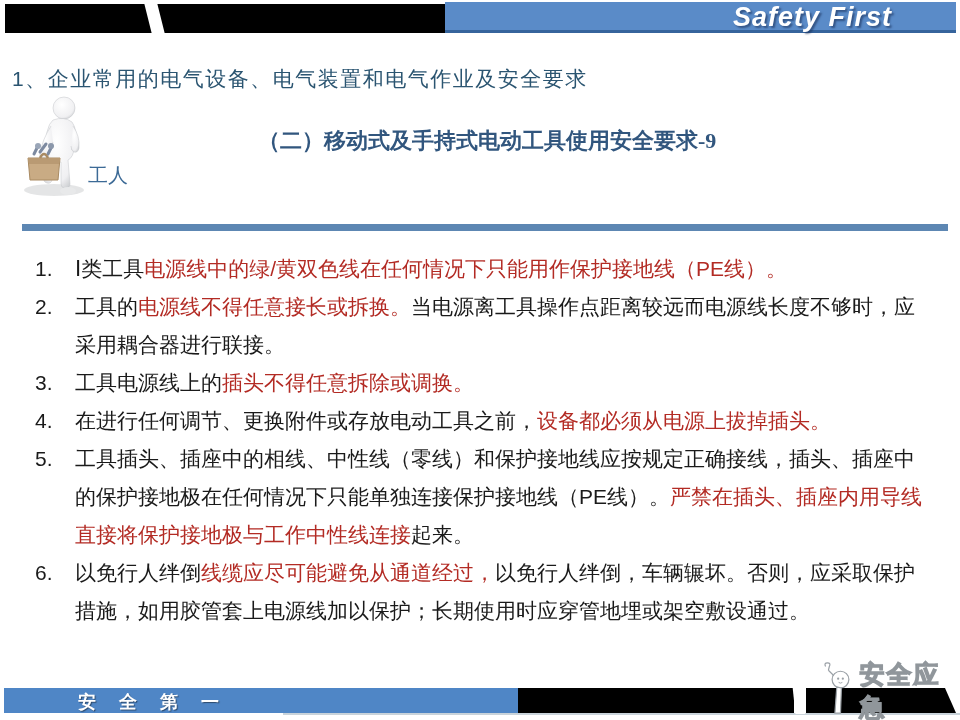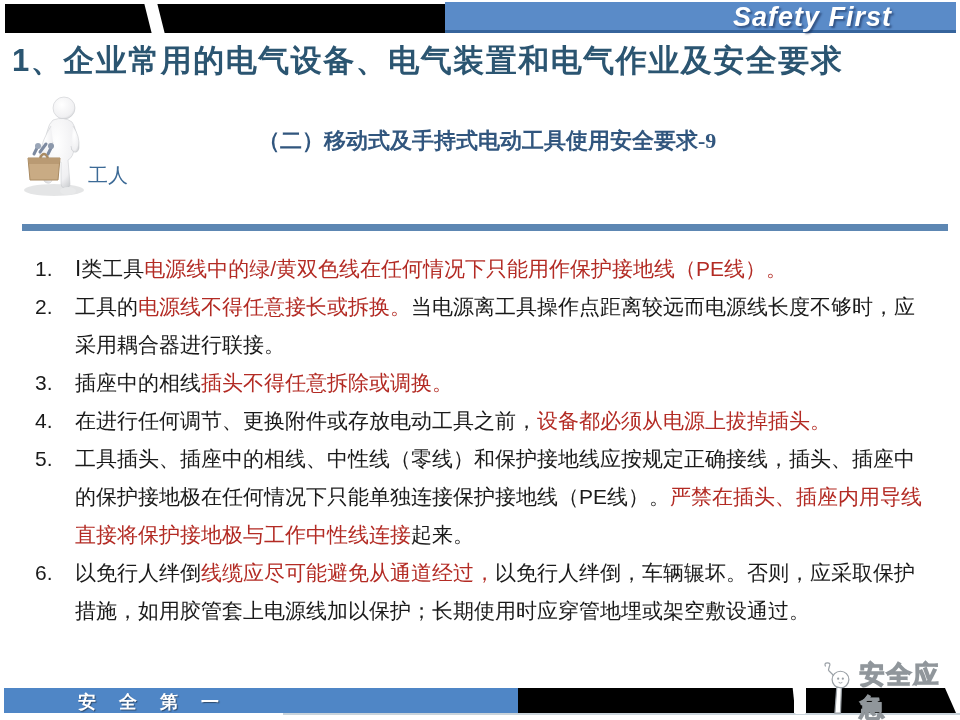--- a/index.html
+++ b/index.html
@@ -6,21 +6,21 @@
   body{font-family:"Liberation Sans","DejaVu Sans",sans-serif;}
   #slide{position:relative;width:960px;height:720px;background:#ffffff;overflow:hidden;}
 
   
   .top-black{position:absolute;left:5px;top:4px;width:440px;height:29px;background:#000;}
   .top-slash{position:absolute;left:148px;top:1px;width:13px;height:35px;background:#fff;transform:skewX(14deg);}
   .top-blue{position:absolute;left:445px;top:2px;width:511px;height:28px;background:var(--header-blue);border-bottom:3px solid var(--header-blue-edge);}
   .brand{position:absolute;right:64px;top:0px;font-size:27px;font-style:italic;font-weight:bold;color:#fff;text-shadow:2px 2px 2px rgba(20,40,80,.55);letter-spacing:1px;}
 
   
-  .section-title{position:absolute;left:12px;top:40px;font-size:31px;font-weight:700;color:var(--title-blue);letter-spacing:1.5px;text-shadow:0 1px 0 rgba(255,255,255,.5);}
+  .section-title{position:absolute;left:12px;top:65px;font-size:21px;font-weight:400;color:var(--title-blue);letter-spacing:1.5px;text-shadow:0 1px 0 rgba(255,255,255,.5);}
 
   
   .worker{position:absolute;left:20px;top:96px;width:72px;height:102px;}
   .worker-label{position:absolute;left:88px;top:162px;font-size:20px;color:var(--label-blue);}
   .subtitle{position:absolute;left:258px;top:126px;font-size:22px;font-weight:600;color:var(--subtitle-blue);font-family:"Liberation Serif","DejaVu Serif",serif;}
 
   .divider{position:absolute;left:22px;top:224px;width:926px;height:7px;background:var(--divider-blue);}
 
   
   .safety-list{position:absolute;left:30px;top:250px;width:905px;margin:0;padding:0;list-style:none;}
@@ -80,21 +80,21 @@
   </svg>
   <div class="worker-label">工人</div>
 
   <div class="subtitle">（二）移动式及手持式电动工具使用安全要求-9</div>
 
   <div class="divider"></div>
 
   <ol class="safety-list">
       <li><span class="num">1.</span><span class="seg-black">Ⅰ类工具</span><span class="seg-red">电源线中的绿/黄双色线在任何情况下只能用作保护接地线（PE线）。</span></li>
       <li><span class="num">2.</span><span class="seg-black">工具的</span><span class="seg-red">电源线不得任意接长或拆换。</span><span class="seg-black">当电源离工具操作点距离较远而电源线长度不够时，应采用耦合器进行联接。</span></li>
-      <li><span class="num">3.</span><span class="seg-black">插座中的相线</span><span class="seg-red">插头不得任意拆除或调换。</span></li>
+      <li><span class="num">3.</span><span class="seg-black">工具电源线上的</span><span class="seg-red">插头不得任意拆除或调换。</span></li>
       <li><span class="num">4.</span><span class="seg-black">在进行任何调节、更换附件或存放电动工具之前，</span><span class="seg-red">设备都必须从电源上拔掉插头。</span></li>
       <li><span class="num">5.</span><span class="seg-black">工具插头、插座中的相线、中性线（零线）和保护接地线应按规定正确接线，插头、插座中的保护接地极在任何情况下只能单独连接保护接地线（PE线）。</span><span class="seg-red">严禁在插头、插座内用导线直接将保护接地极与工作中性线连接</span><span class="seg-black">起来。</span></li>
       <li><span class="num">6.</span><span class="seg-black">以免行人绊倒</span><span class="seg-red">线缆应尽可能避免从通道经过，</span><span class="seg-black">以免行人绊倒，车辆辗坏。否则，应采取保护措施，如用胶管套上电源线加以保护；长期使用时应穿管地埋或架空敷设通过。</span></li>
     </ol>
 
   <div class="footer-blue"></div>
   <div class="slogan">安 全 第 一</div>
   <div class="footer-black-1"></div>
   <div class="footer-gap"></div>
   <div class="footer-black-2"></div>

